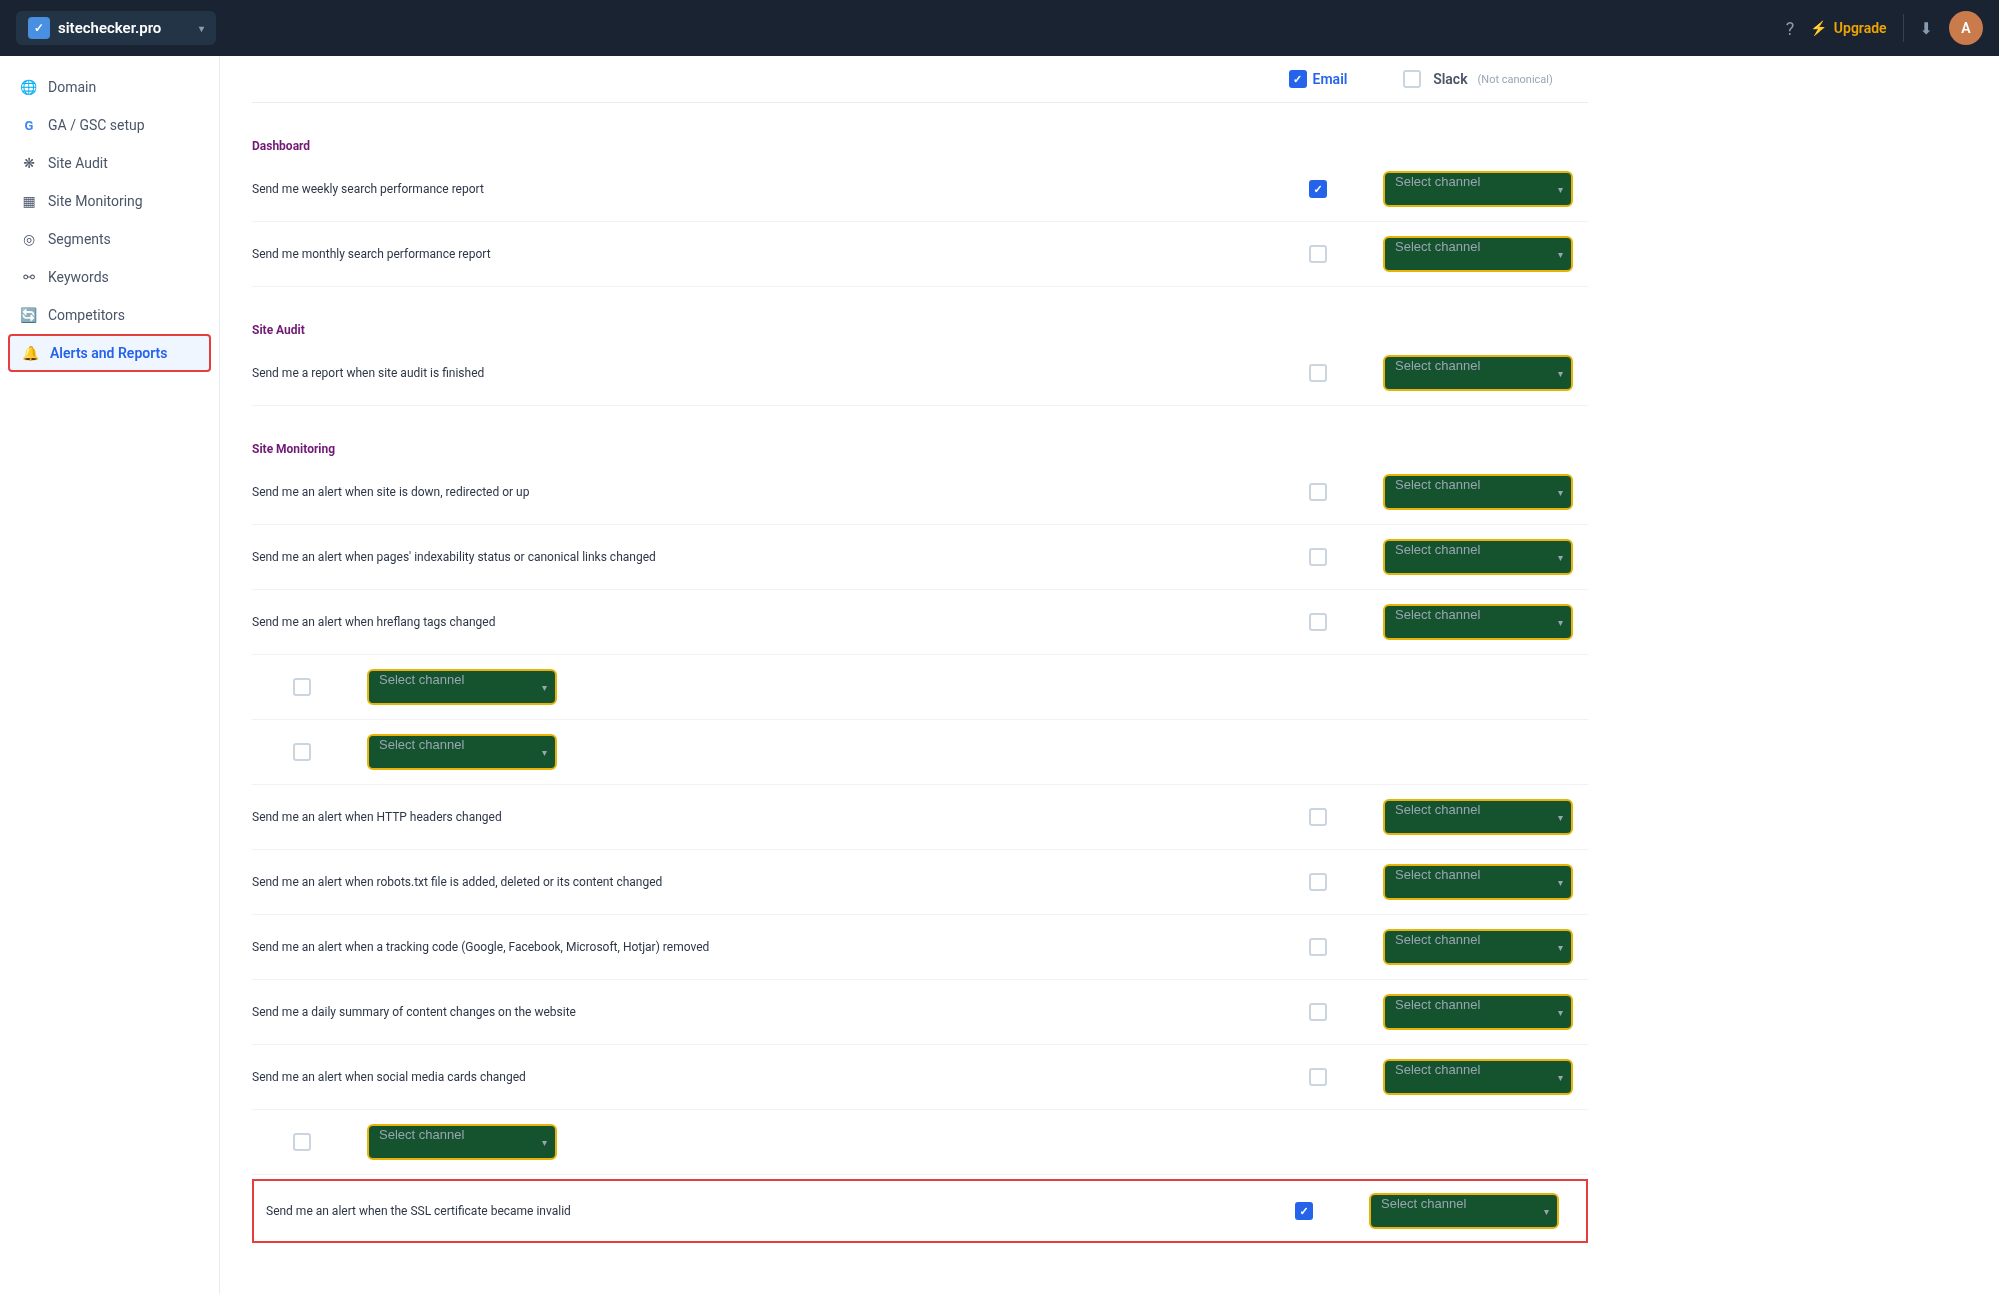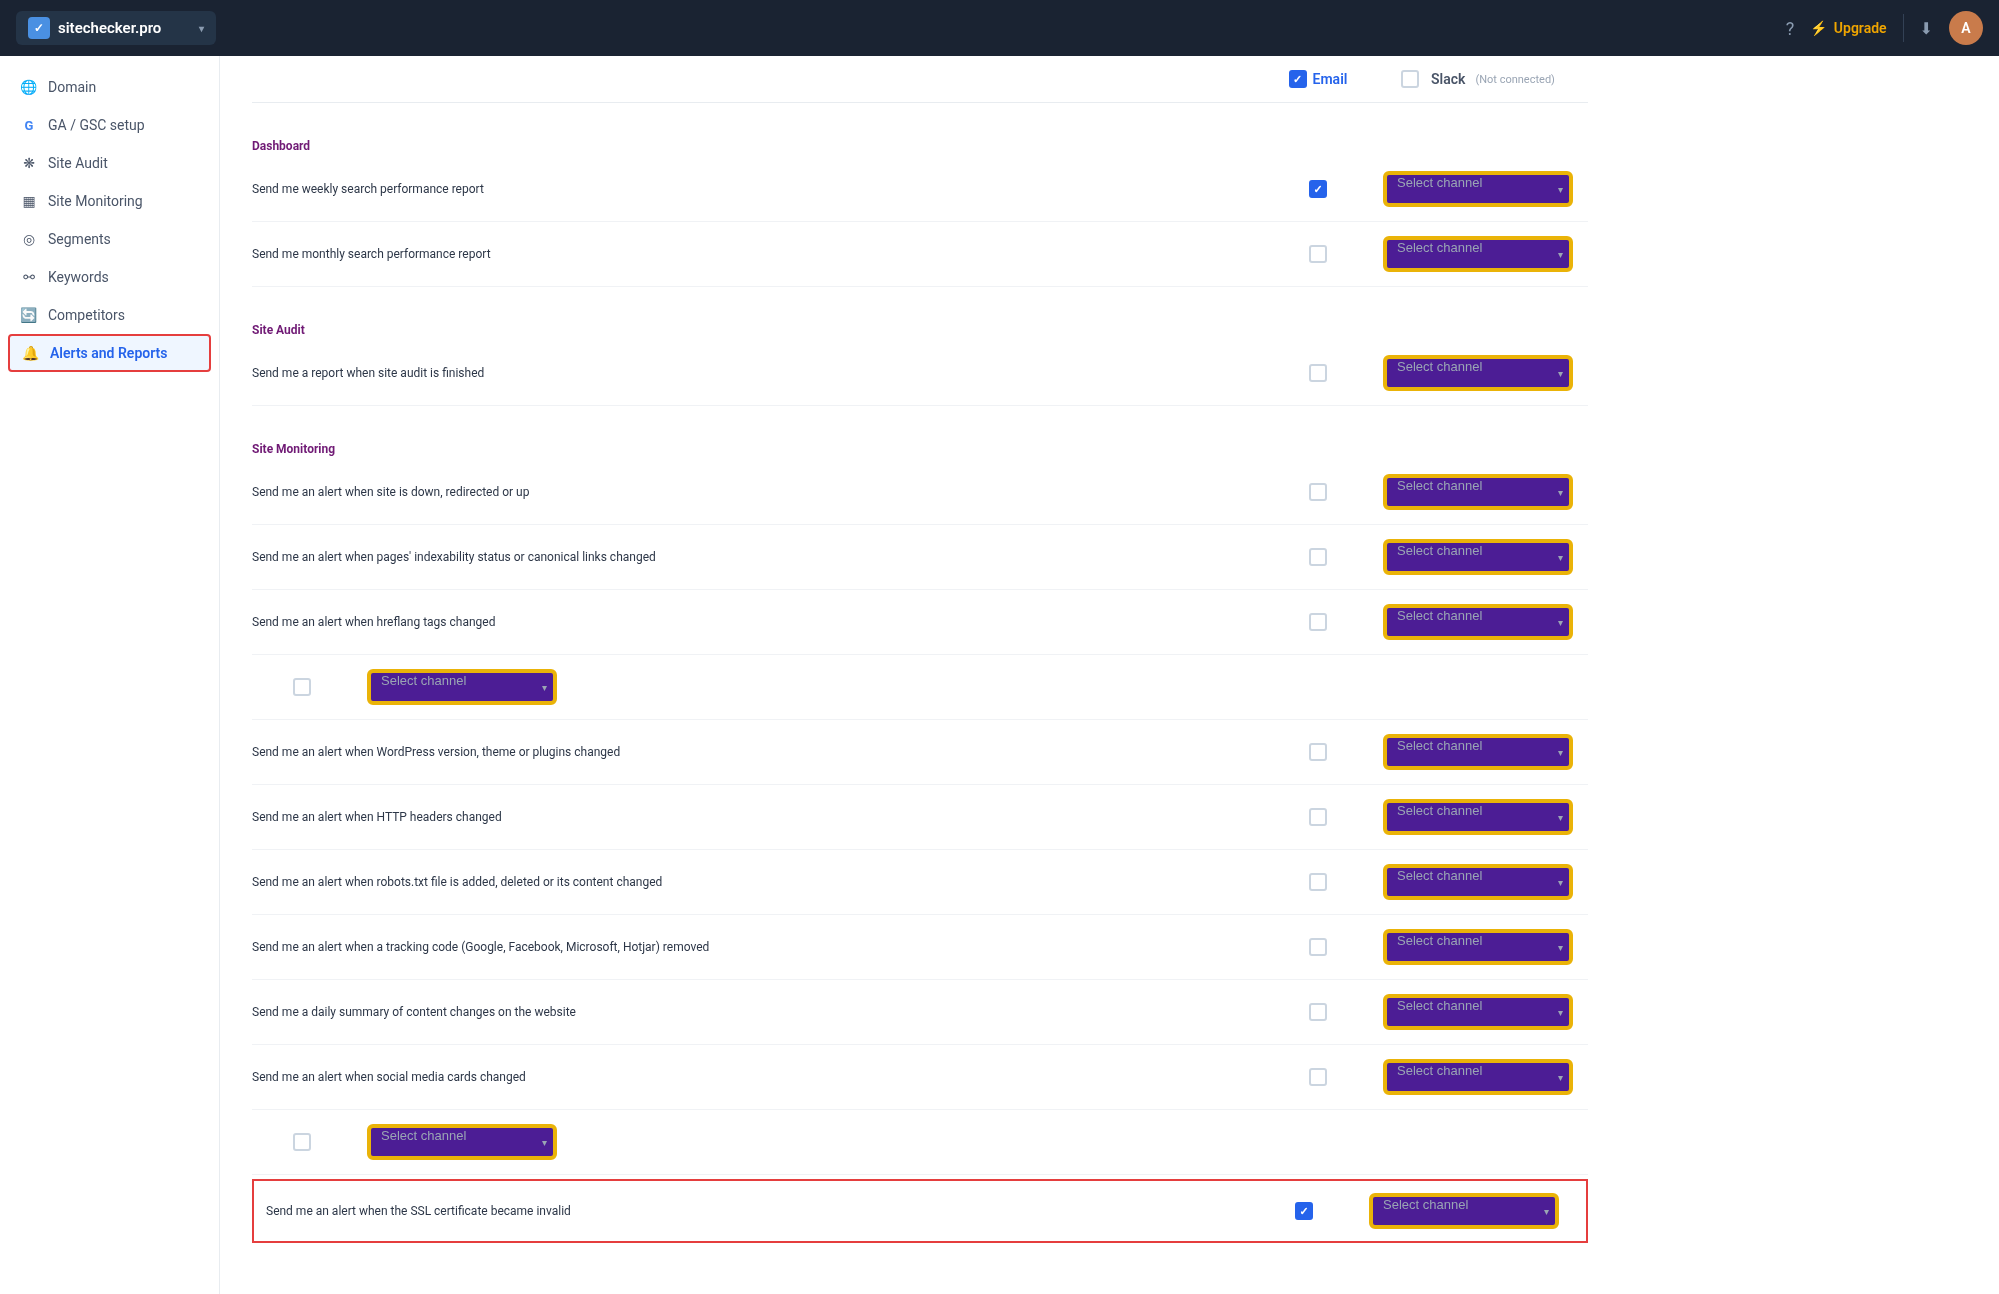--- a/index.html
+++ b/index.html
@@ -250,23 +250,23 @@
       font-size: 11px;
       font-weight: 700;
     }
     .select-channel-wrapper {
       position: relative;
       width: 190px;
     }
     .select-channel-wrapper select {
       width: 100%;
       height: 36px;
-      border: 4px solid #eab308;
+      border: 2px solid #eab308;
       border-radius: 6px;
-      background: #4c1d95;
+      background: #14532d;
       padding: 0 28px 15px 10px;
       font-size: 13px;
       color: #9aa5b4;
       cursor: pointer;
       appearance: none;
       -webkit-appearance: none;
       outline: none;
     }
     .select-channel-arrow {
       position: absolute;
@@ -348,21 +348,21 @@
         <div class="channel-header-label"></div>
         <div class="channel-header-email">
           <span style="width:18px;height:18px;background:#2563eb;border-radius:3px;display:inline-flex;align-items:center;justify-content:center;">
             <span style="color:white;font-size:11px;font-weight:700;">✓</span>
           </span>
           <span>Email</span>
         </div>
         <div class="channel-header-slack">
           <span style="width:18px;height:18px;border:2px solid #cbd5e0;border-radius:3px;background:white;display:inline-flex;margin-right:6px;"></span>
           <span>Slack</span>
-          <span class="not-connected-badge" style="margin-left:4px;">(Not connected)</span>
+          <span class="not-connected-badge" style="margin-left:4px;">(Not canonical)</span>
         </div>
       </div>
 
       <div class="section-group">
         <div class="section-title">Dashboard</div>
 
         <div class="alert-row">
           <div class="alert-row-label">Send me weekly search performance report</div>
           <div class="alert-row-email-check">
             <div class="checkbox-custom checked"></div>
@@ -447,21 +447,20 @@
         <div class="alert-row">
           <div class="alert-row-email-check">
               <div class="checkbox-custom"></div>
             </div>
           <div class="alert-row-slack">
               <div class="select-channel-wrapper"><select><option value="">Select channel</option></select><span class="select-channel-arrow">▾</span></div>
             </div>
         </div>
 
         <div class="alert-row">
-          <div class="alert-row-label">Send me an alert when WordPress version, theme or plugins changed</div>
           <div class="alert-row-email-check">
               <div class="checkbox-custom"></div>
             </div>
           <div class="alert-row-slack">
               <div class="select-channel-wrapper"><select><option value="">Select channel</option></select><span class="select-channel-arrow">▾</span></div>
             </div>
         </div>
 
         <div class="alert-row">
           <div class="alert-row-label">Send me an alert when HTTP headers changed</div>

